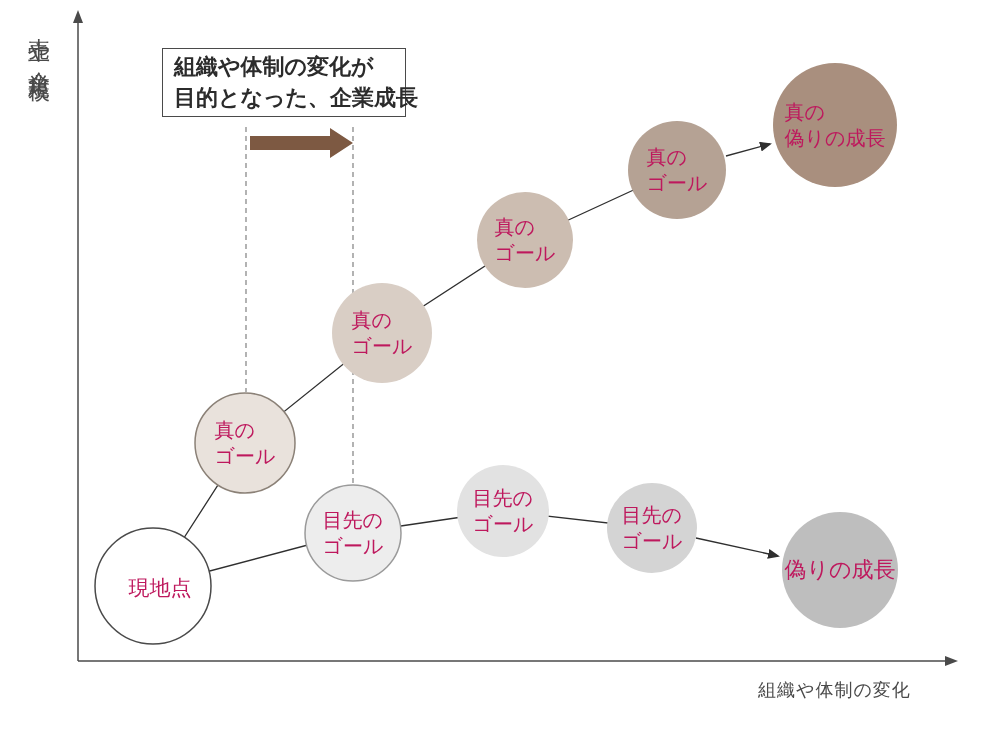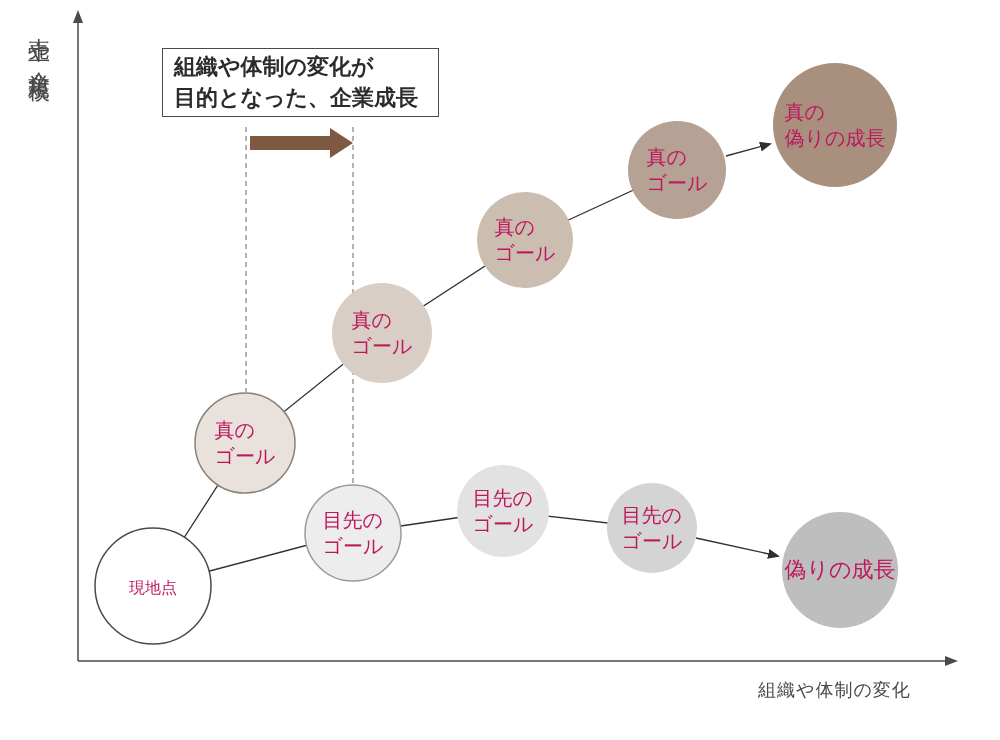--- a/index.html
+++ b/index.html
@@ -27,42 +27,42 @@
     top: 678px;
     font-size: 18px;
     letter-spacing: 1px;
     color: #4a4a4a;
     white-space: nowrap;
   }
   .anno-box {
     position: absolute;
     left: 162px;
     top: 48px;
-    width: 277px;
+    width: 244px;
     height: 69px;
     box-sizing: border-box;
     border: 1.5px solid #4a4a4a;
     background: #ffffff;
     padding: 2px 11px;
     font-size: 22px;
     font-weight: bold;
     line-height: 31px;
     color: #2b2b2b;
     white-space: nowrap;
   }
   .node-label {
     position: absolute;
     transform: translate(-50%, -50%);
     text-align: left;
     font-size: 20px;
     line-height: 26px;
     color: #be185d;
     white-space: nowrap;
   }
-  .node-label.big { font-size: 16px; }
+  .node-label.big { font-size: 21px; margin-left: 7px; }
 </style>
 </head>
 <body>
 
 <div class="stage">
 
   <svg width="1000" height="740" viewBox="0 0 1000 740">
     <defs>
       <marker id="arrowhead" markerWidth="12" markerHeight="10" refX="10" refY="5" orient="auto" markerUnits="userSpaceOnUse">
         <path d="M0,0 L12,5 L0,10 Z" fill="#2f2f2f"></path>

